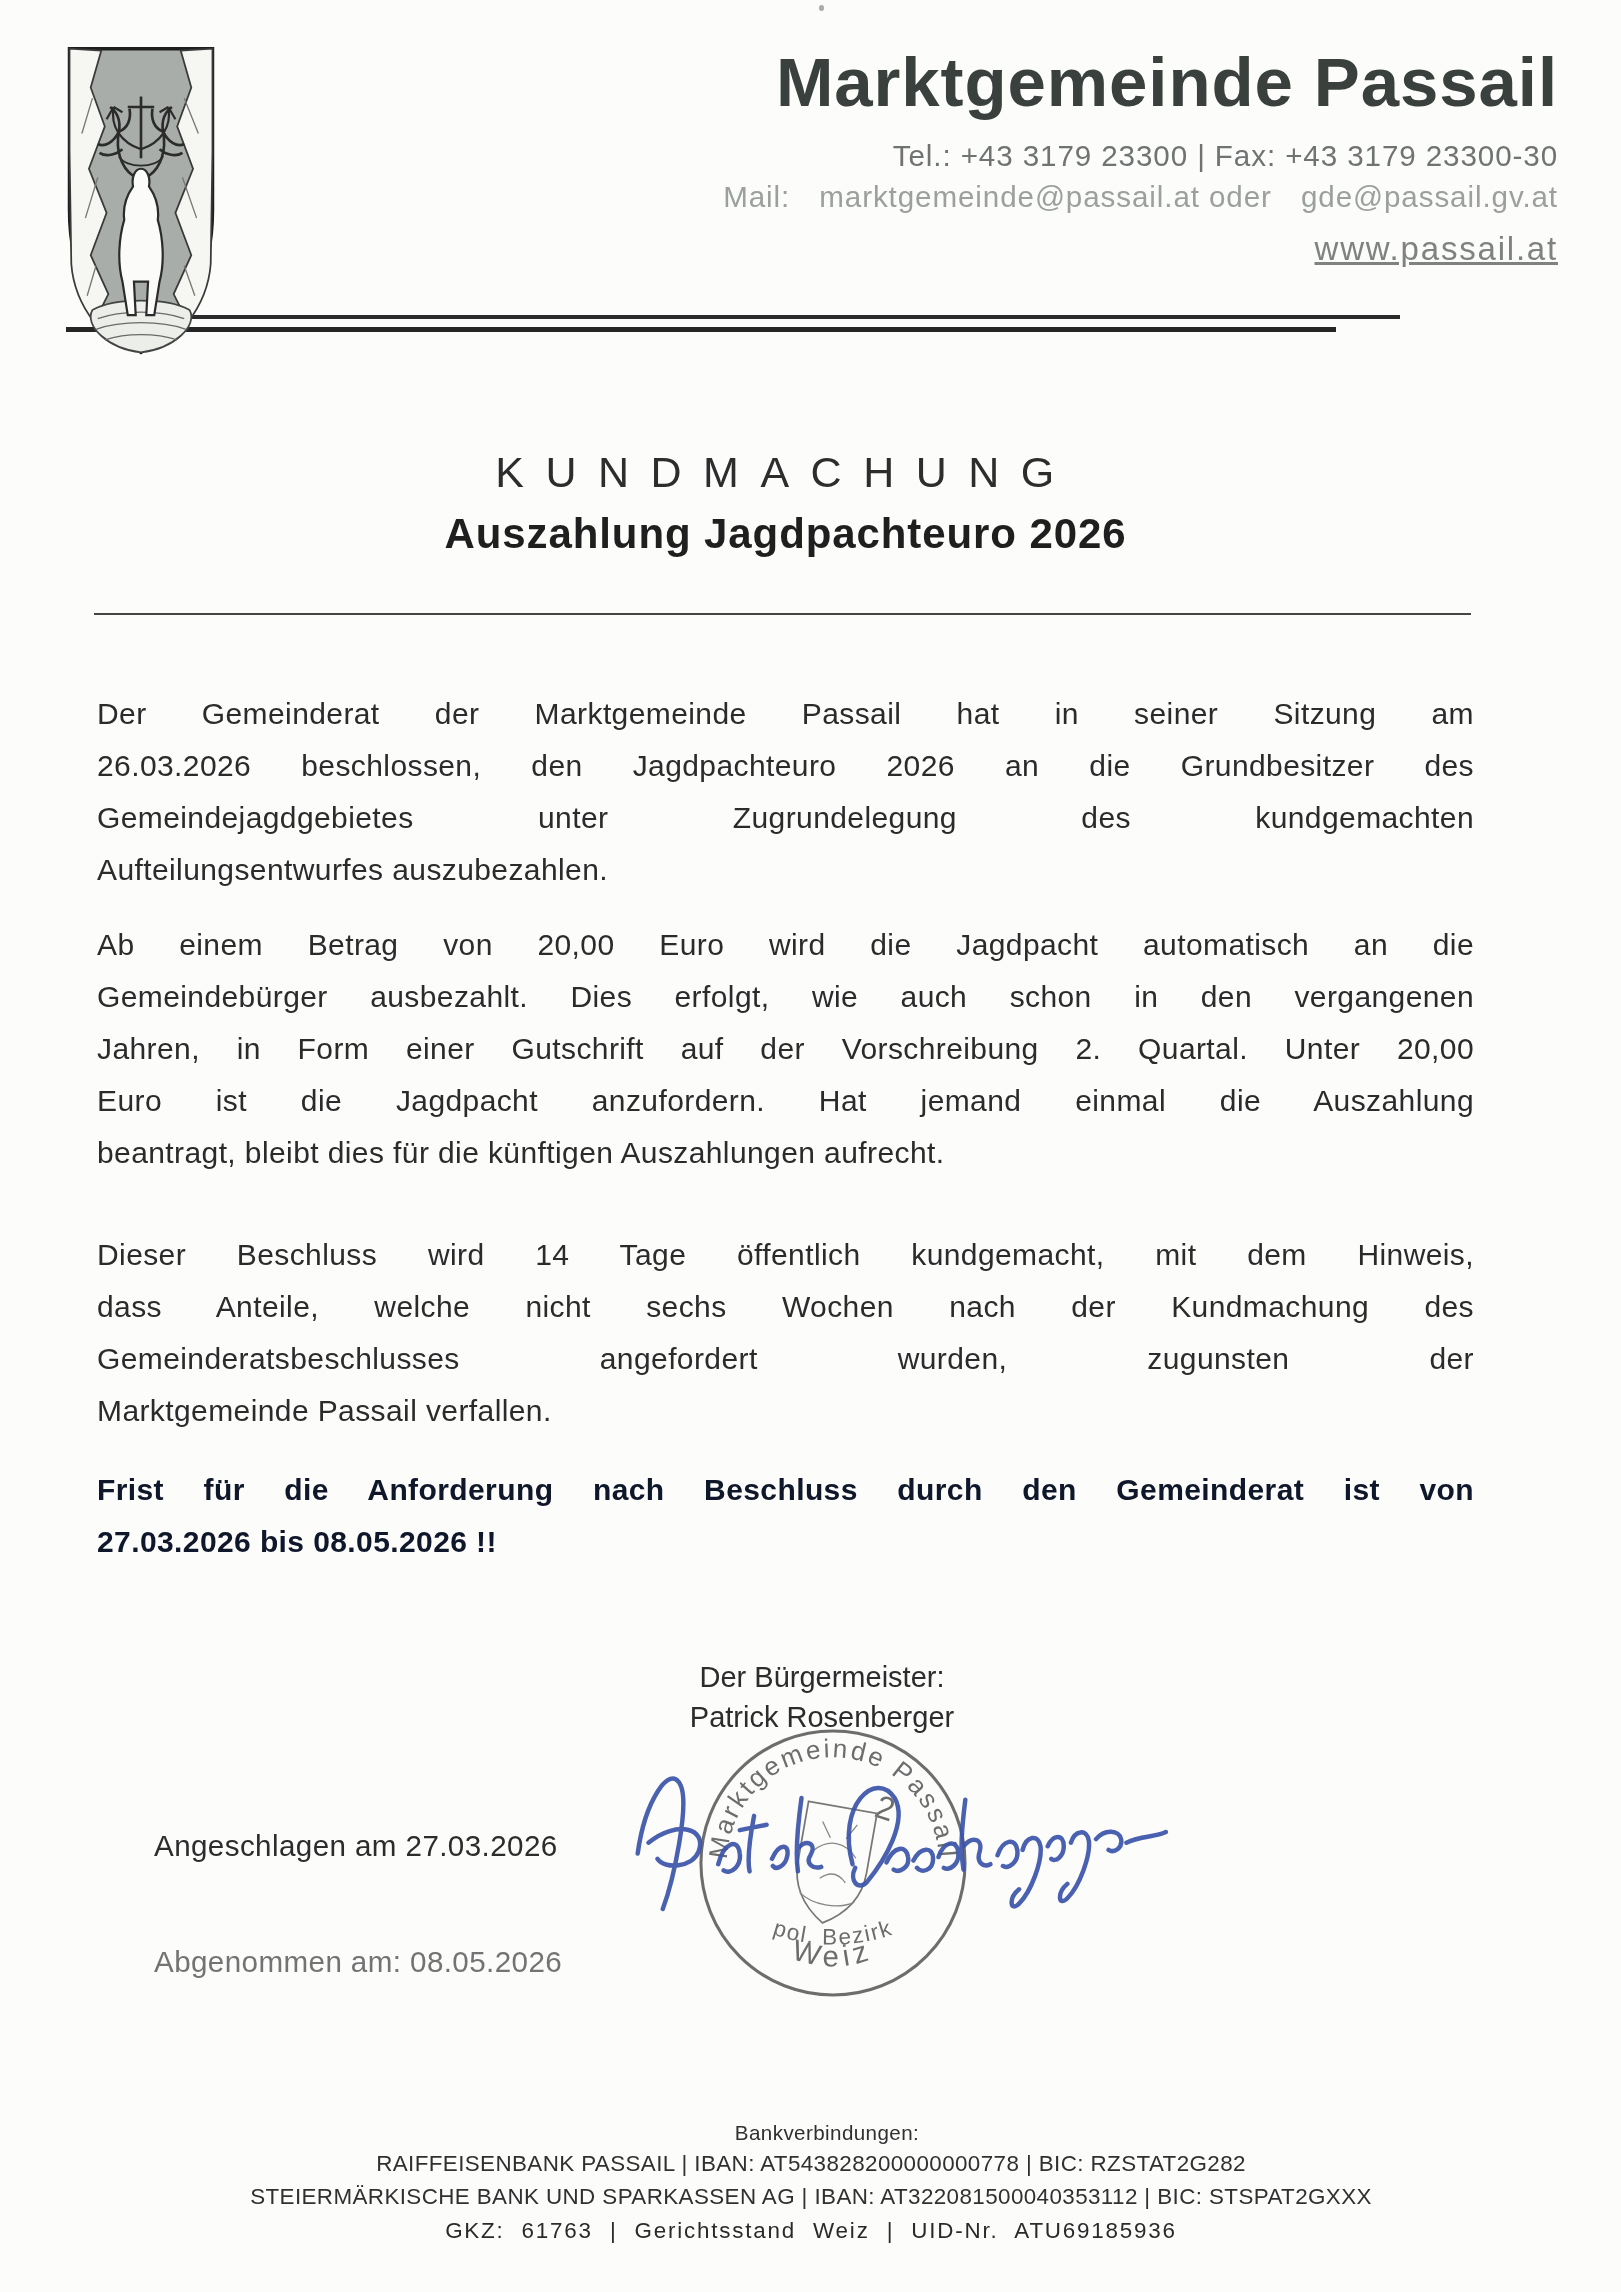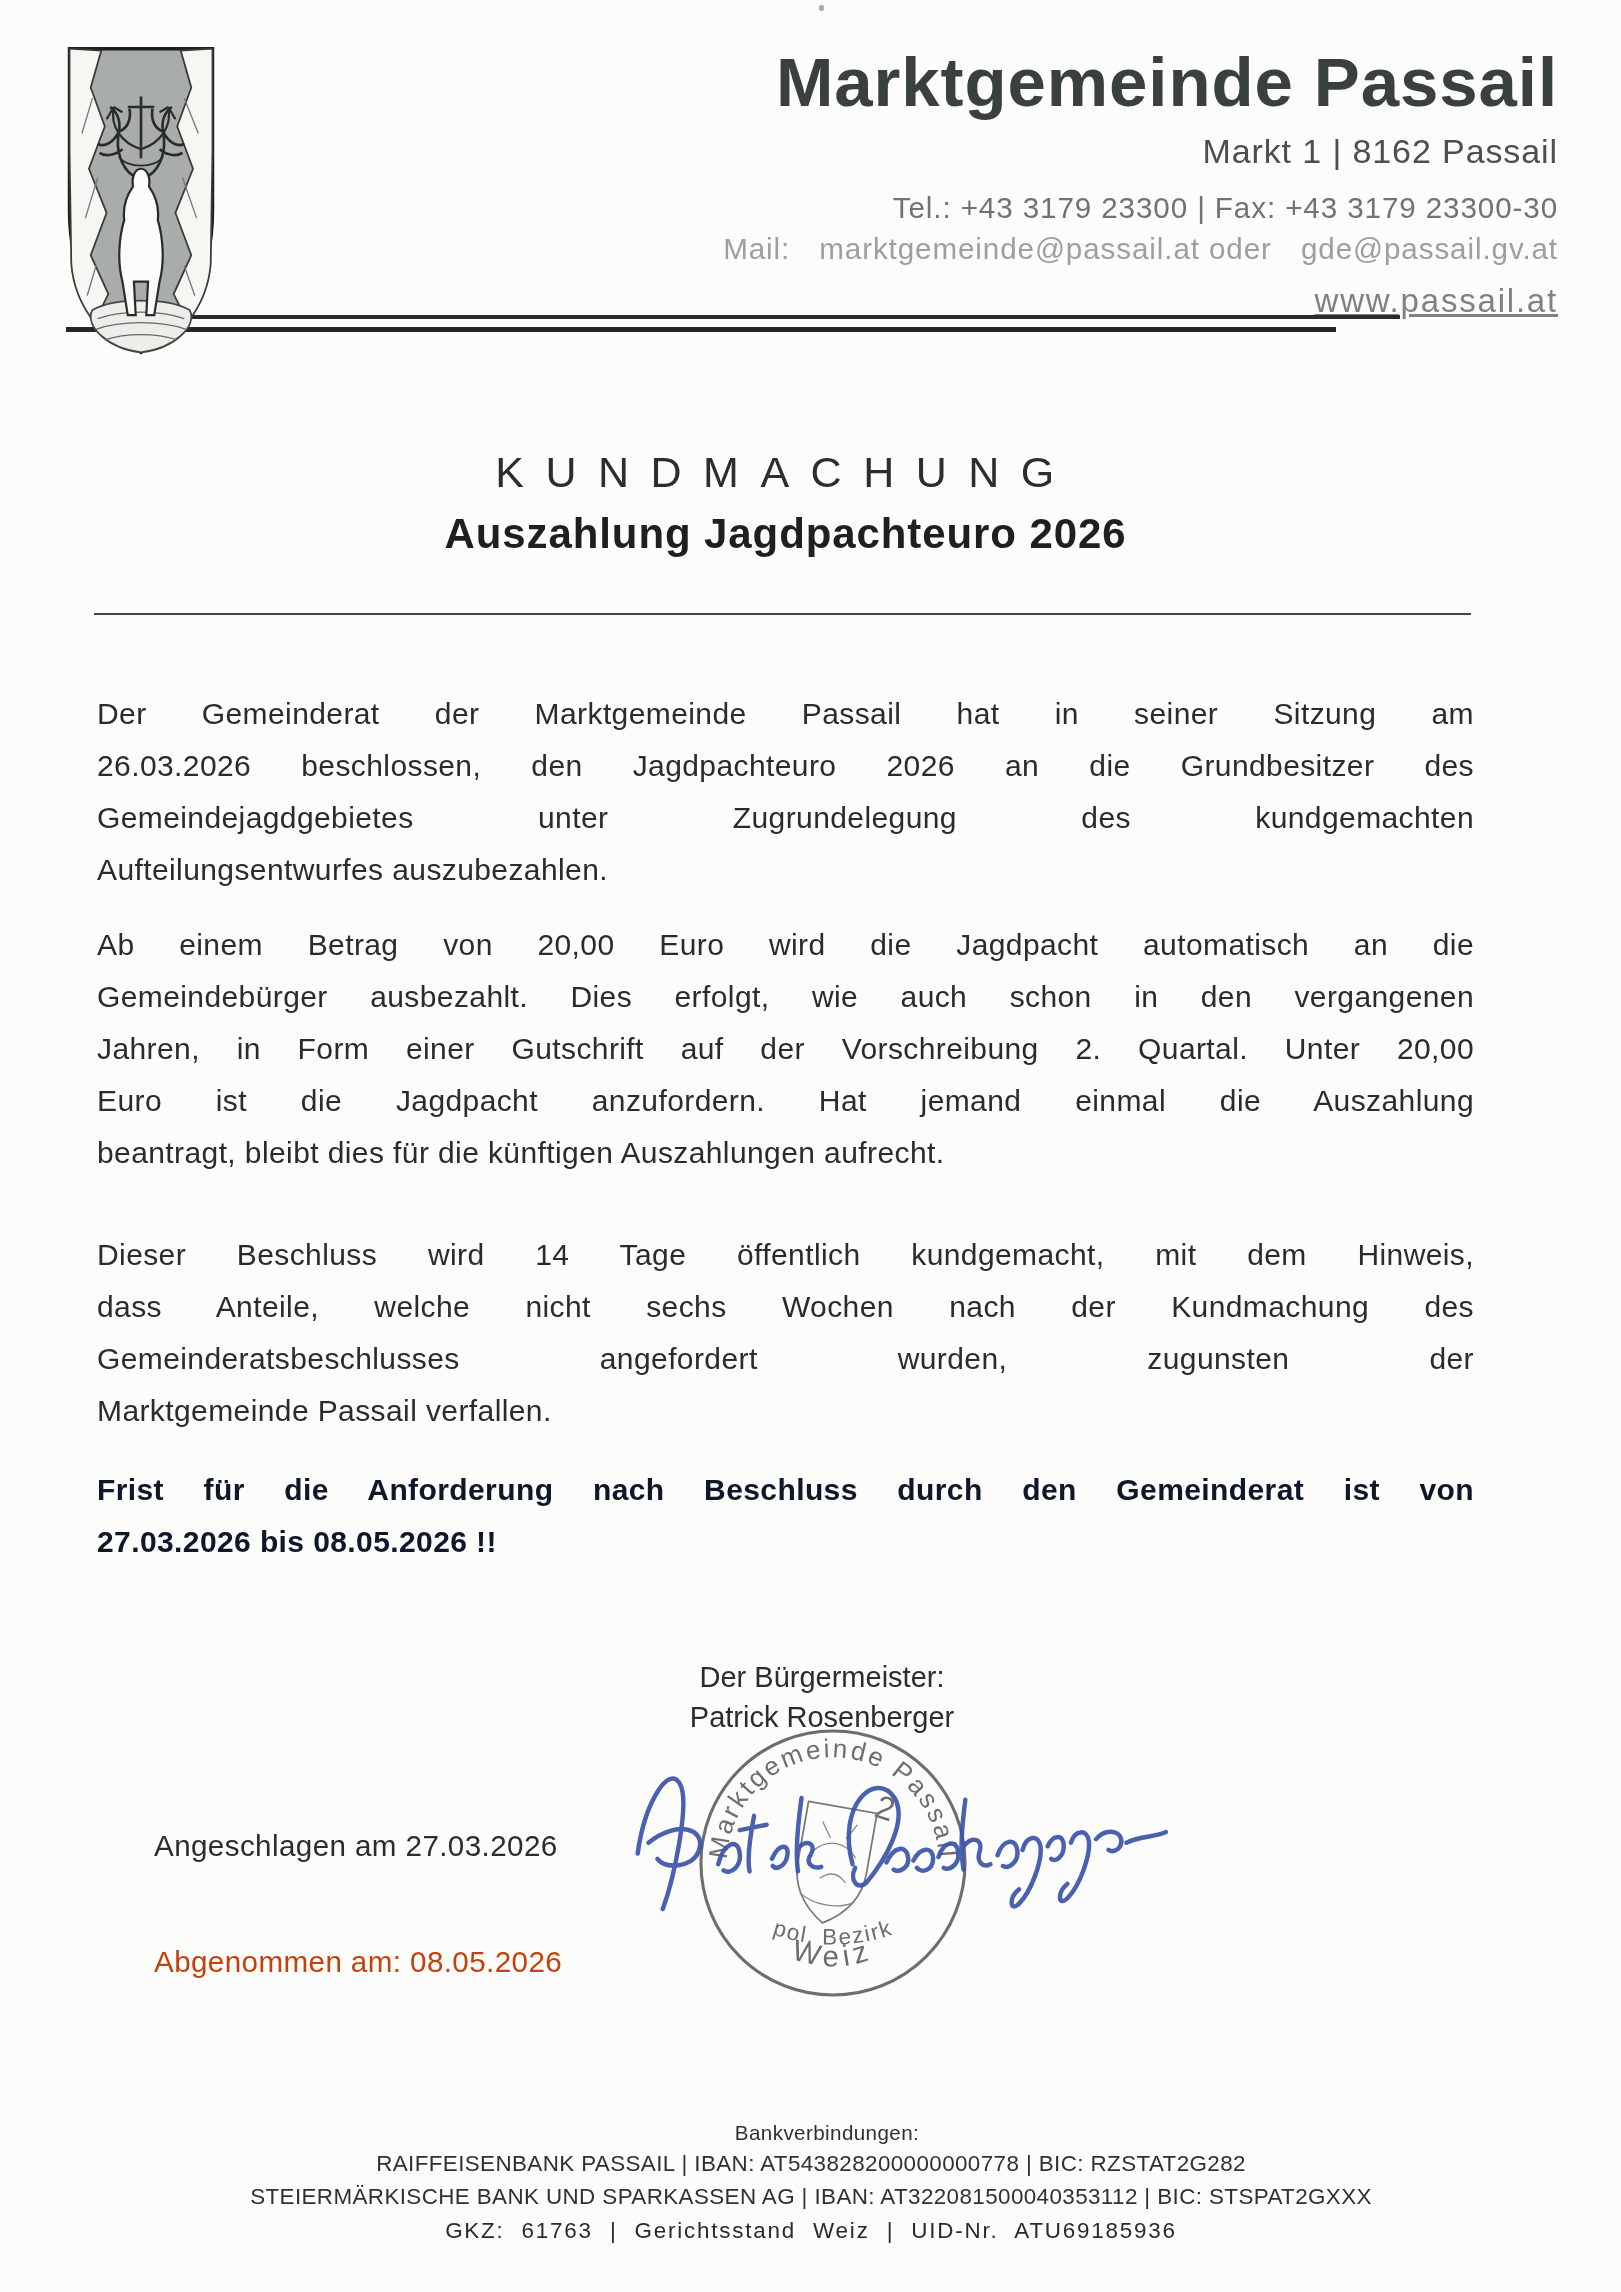--- a/index.html
+++ b/index.html
@@ -29,21 +29,21 @@
   .p3{margin-top:50px!important;}
   .deadline{margin-top:27px!important;font-weight:bold;color:#0f172a;}
   .jline{text-align:justify;text-align-last:justify;}
   .jline.last{text-align-last:left;}
   
   .sig-block{position:absolute;left:674px;top:1657px;width:296px;text-align:center;
              font-size:29px;line-height:40px;color:#2c2c2c;}
   .stamp{position:absolute;left:694px;top:1724px;width:278px;height:278px;opacity:.82;}
   .ink-signature{position:absolute;left:618px;top:1746px;width:555px;height:197px;}
   .date-posted{position:absolute;left:154px;top:1829px;font-size:29.6px;color:#2c2c2c;letter-spacing:0.4px;}
-  .date-removed{position:absolute;left:154px;top:1945px;font-size:29.6px;color:#c2410c;letter-spacing:0.4px;}
+  .date-removed{position:absolute;left:154px;top:1945px;font-size:29.6px;color:#737373;letter-spacing:0.4px;}
   
   .footer{position:absolute;left:0;top:2121px;width:1622px;text-align:center;color:#303030;}
   .f-head{font-size:20.6px;letter-spacing:0.4px;padding-left:32px;}
   .f-line{font-size:22.4px;margin-top:6.3px;letter-spacing:0.4px;}
   .f-legal{font-size:22.4px;font-weight:normal;margin-top:8px;letter-spacing:1.8px;word-spacing:9px;color:#2a2a2a;}
   .speck{position:absolute;left:819px;top:5.4px;width:4.5px;height:5.4px;border-radius:50%;background:#8a8a8a;opacity:.7;}
 </style>
 </head>
 <body>
 
@@ -61,21 +61,20 @@
     <path d="M76,148 C62,138 56,118 60,98 C54,110 44,116 36,112 M60,98 C62,86 58,76 50,70 M60,98 C70,94 74,84 72,72 M64,118 C54,126 44,126 38,122" stroke="#2b2b2b" stroke-width="3" fill="none"></path>
     <path d="M94,148 C108,138 114,118 110,98 C116,110 126,116 134,112 M110,98 C108,86 112,76 120,70 M110,98 C100,94 96,84 98,72 M106,118 C116,126 126,126 132,122" stroke="#2b2b2b" stroke-width="3" fill="none"></path>
     <path d="M85,140 C78,140 74,150 76,160 C69,170 64,182 66,198 C60,218 58,246 64,268 L70,306 L79,306 L77,268 L93,268 L91,306 L100,306 L106,268 C112,246 110,218 104,198 C106,182 101,170 94,160 C96,150 92,140 85,140 Z" fill="#fbfbf9" stroke="#2b2b2b" stroke-width="2.5"></path>
     <path d="M85,58 L85,128 M70,70 L100,70" stroke="#2b2b2b" stroke-width="3" fill="none"></path>
     <path d="M85,118 C62,110 50,92 54,70 L46,84 M54,70 L64,76 M85,118 C108,110 120,92 116,70 L124,84 M116,70 L106,76" stroke="#2b2b2b" stroke-width="2.5" fill="none"></path>
     <path d="M60,126 C68,140 102,140 110,126" stroke="#2b2b2b" stroke-width="2" fill="none"></path>
   </svg>
 
   <div class="header-text">
     <div class="org-name">Marktgemeinde Passail</div>
-    <div class="address">Markt 1 | 8162 Passail</div>
     <div class="telfax">Tel.: +43 3179 23300 | Fax: +43 3179 23300-30</div>
     <div class="mailline"><span>Mail:</span> <span class="u">marktgemeinde@passail.at</span><span> oder </span><span class="u">gde@passail.gv.at</span></div>
     <div class="www">www.passail.at</div>
   </div>
   <div class="rule1"></div>
   <div class="rule2"></div>
 
   <div class="title-block">
     <h1 class="doc-title">KUNDMACHUNG</h1>
     <h2 class="doc-subtitle">Auszahlung Jagdpachteuro 2026</h2>

